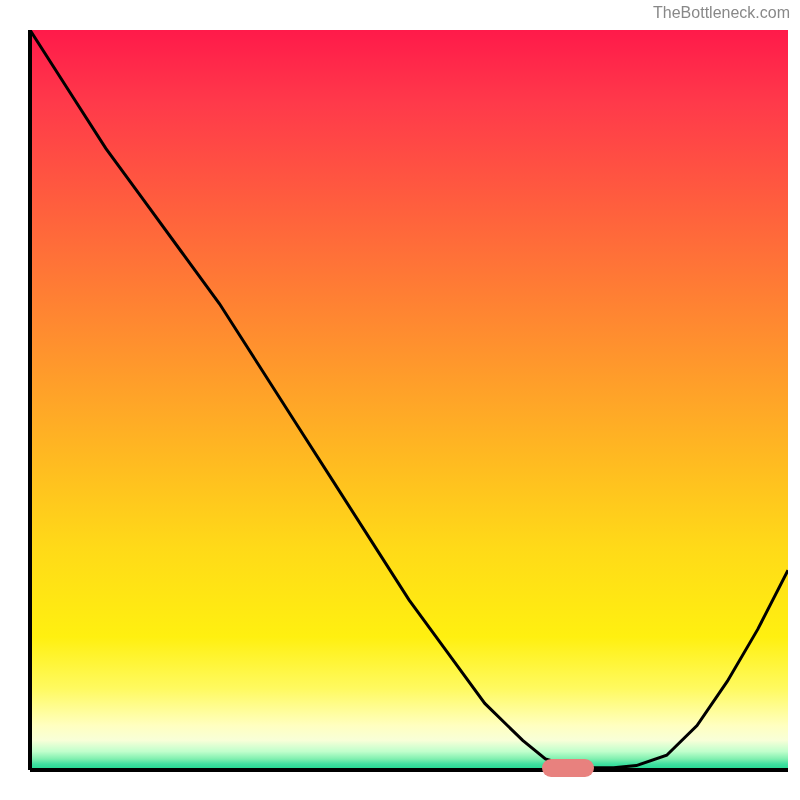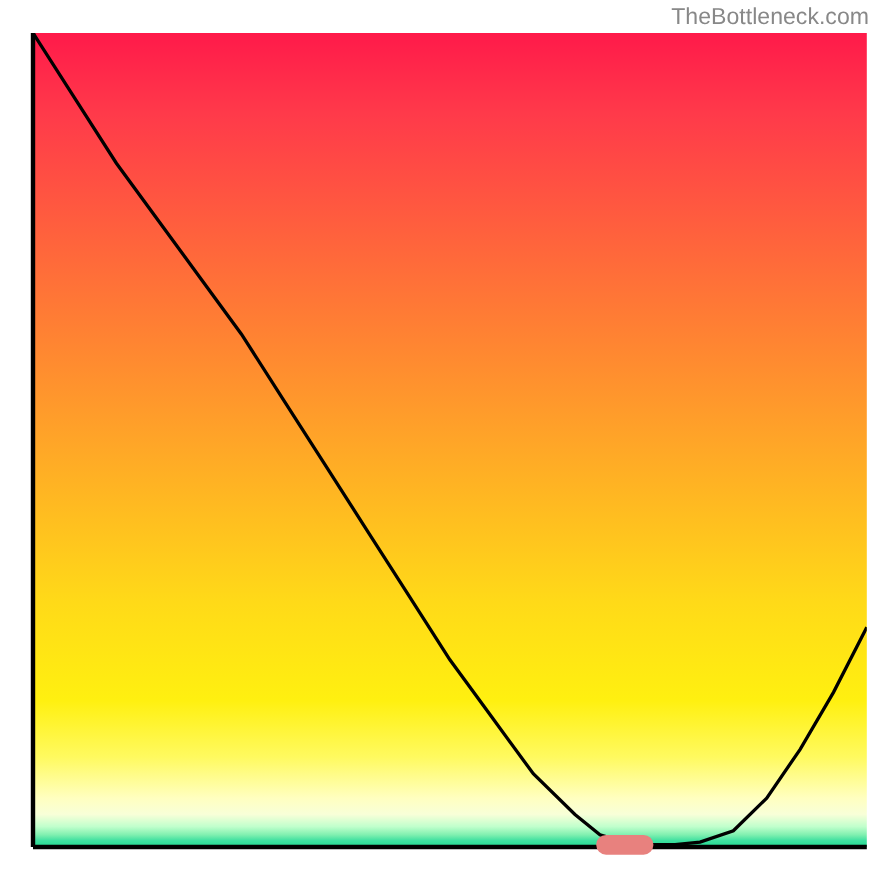--- a/index.html
+++ b/index.html
@@ -9,21 +9,21 @@
     height: 800px;
     background: #ffffff;
     position: relative;
     font-family: Arial, sans-serif;
   }
   .watermark {
     position: absolute;
     top: 4px;
     right: 10px;
     color: #888888;
-    font-size: 21px;
+    font-size: 16px;
     font-weight: 500;
     z-index: 10;
   }
   .plot-area {
     position: absolute;
     left: 30px;
     top: 30px;
     width: 758px;
     height: 740px;
     background: linear-gradient(to bottom,

